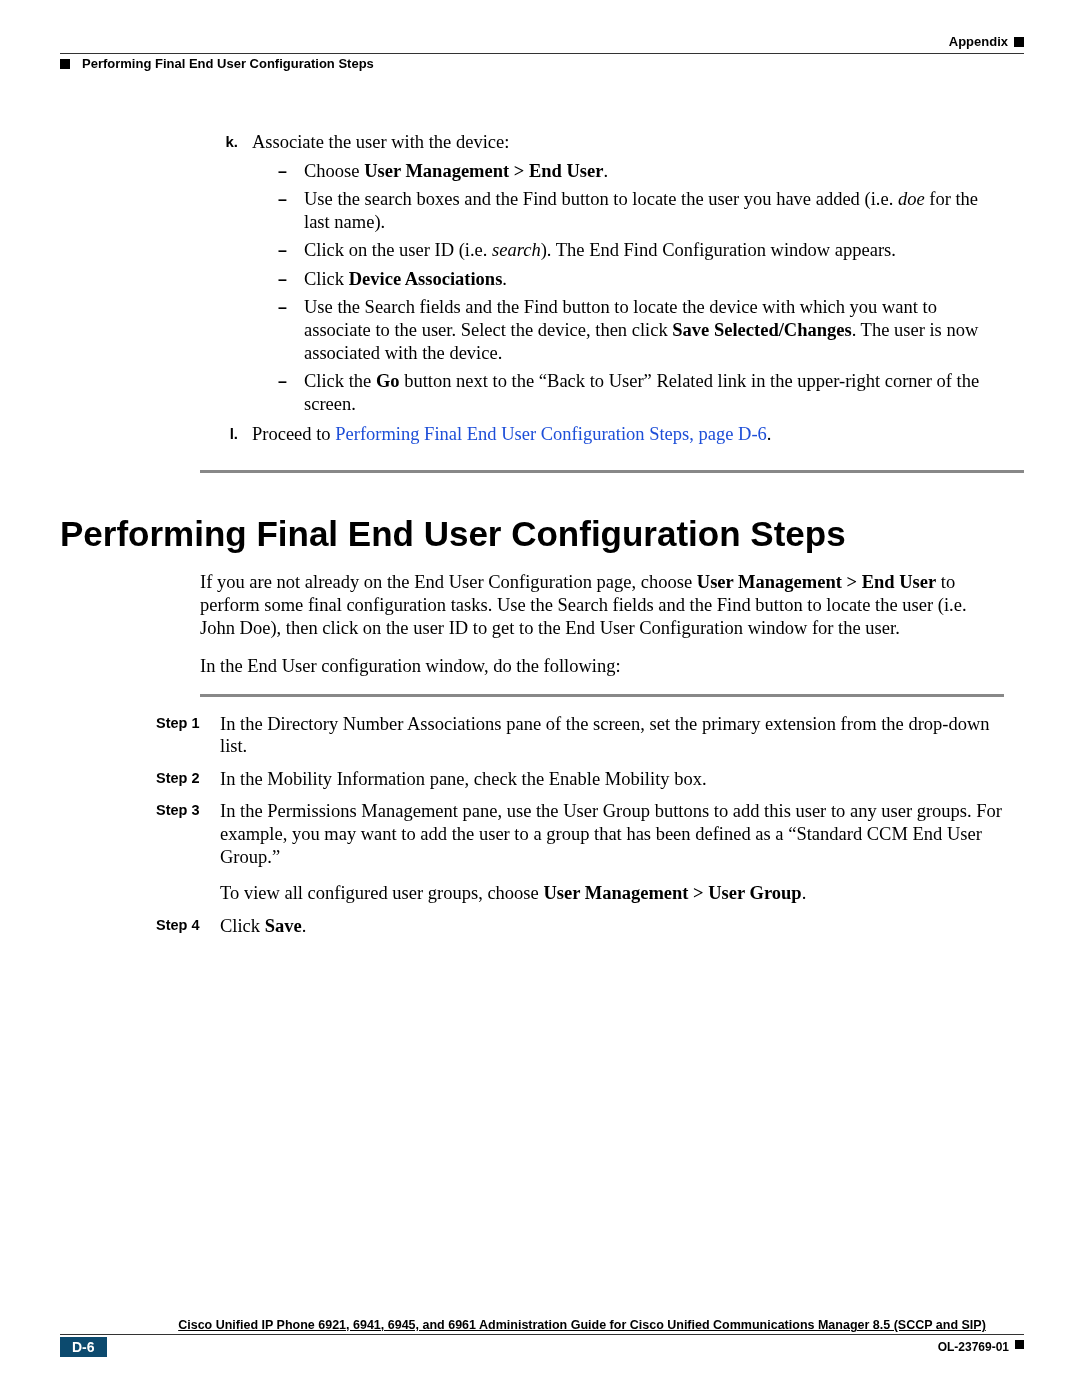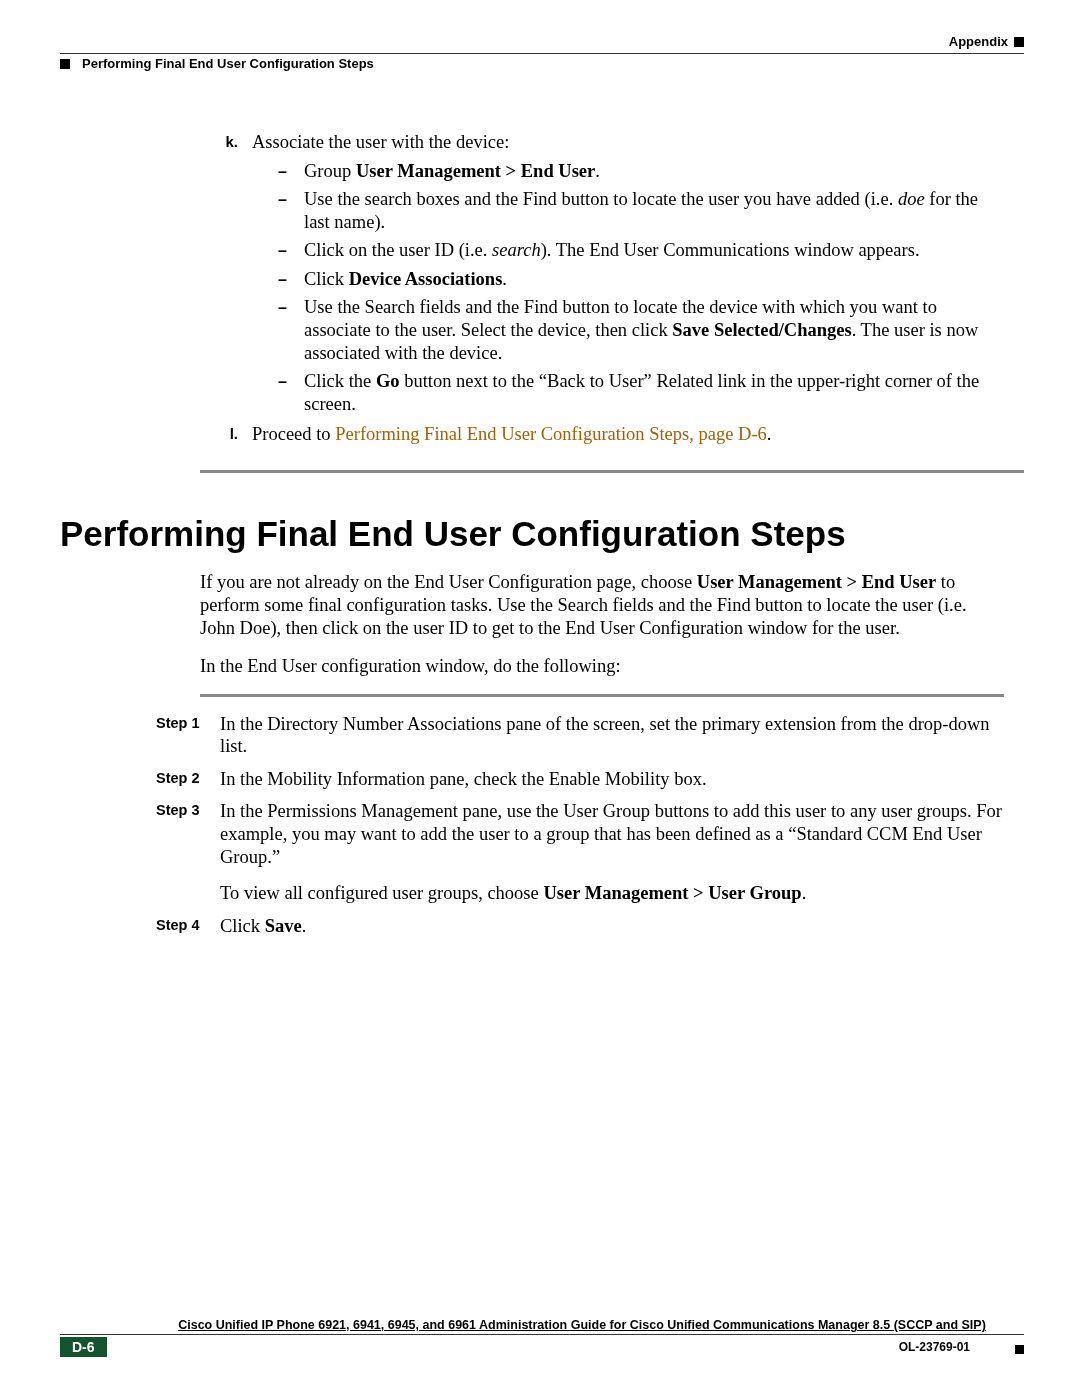--- a/index.html
+++ b/index.html
@@ -89,21 +89,21 @@
     font-weight: bold;
     font-size: 16px;
     padding-top: 2px;
     padding-left: 26px;
   }
   .sub-item .txt {
     flex: 1;
     padding-left: 14px;
   }
   .link {
-    color: #a16207;
+    color: #1d4ed8;
   }
   .section-rule {
     border: none;
     border-top: 3px solid #888;
     margin: 24px 0 40px 140px;
   }
   h1.section-title {
     font-family: Arial, Helvetica, sans-serif;
     font-weight: bold;
     font-size: 35px;
@@ -171,30 +171,29 @@
   .footer-row {
     display: flex;
     justify-content: space-between;
     align-items: center;
     font-family: Arial, Helvetica, sans-serif;
     font-weight: bold;
     font-size: 14px;
     margin-top: 2px;
   }
   .footer-row .pg {
-    background: #14532d;
+    background: #0c4a6e;
     color: #fff;
     padding: 2px 12px;
     font-size: 14px;
   }
   .footer-row .doc {
     font-size: 12px;
     display: flex;
-    align-items: flex-end;
-    gap: 39px;
+    align-items: flex-start;
   }
   .footer-row .doc .sq {
     width: 9px;
     height: 9px;
     background: #000;
     margin-left: 6px;
   }
   b, strong { font-weight: bold; }
   i, em { font-style: italic; font-family: Liberation Serif, serif; }
 </style>
@@ -217,35 +216,35 @@
 
     <div class="list-indent">
       <div class="step-row">
         <div class="step-label">k.</div>
         <div class="step-content">
           <div>Associate the user with the device:</div>
 
           <div class="sub-item">
             <div class="dash">–</div>
             <div class="txt">
-              <span>Group </span><b>User Management &gt; End User</b><span>.</span>
+              <span>Choose </span><b>User Management &gt; End User</b><span>.</span>
             </div>
           </div>
 
           <div class="sub-item">
             <div class="dash">–</div>
             <div class="txt">
               <span>Use the search boxes and the Find button to locate the user you have added (i.e. </span><i>doe</i><span> for the last name).</span>
             </div>
           </div>
 
           <div class="sub-item">
             <div class="dash">–</div>
             <div class="txt">
-              <span>Click on the user ID (i.e. </span><i>search</i><span>). The End User Communications window appears.</span>
+              <span>Click on the user ID (i.e. </span><i>search</i><span>). The End Find Configuration window appears.</span>
             </div>
           </div>
 
           <div class="sub-item">
             <div class="dash">–</div>
             <div class="txt">
               <span>Click </span><b>Device Associations</b><span>.</span>
             </div>
           </div>
 

